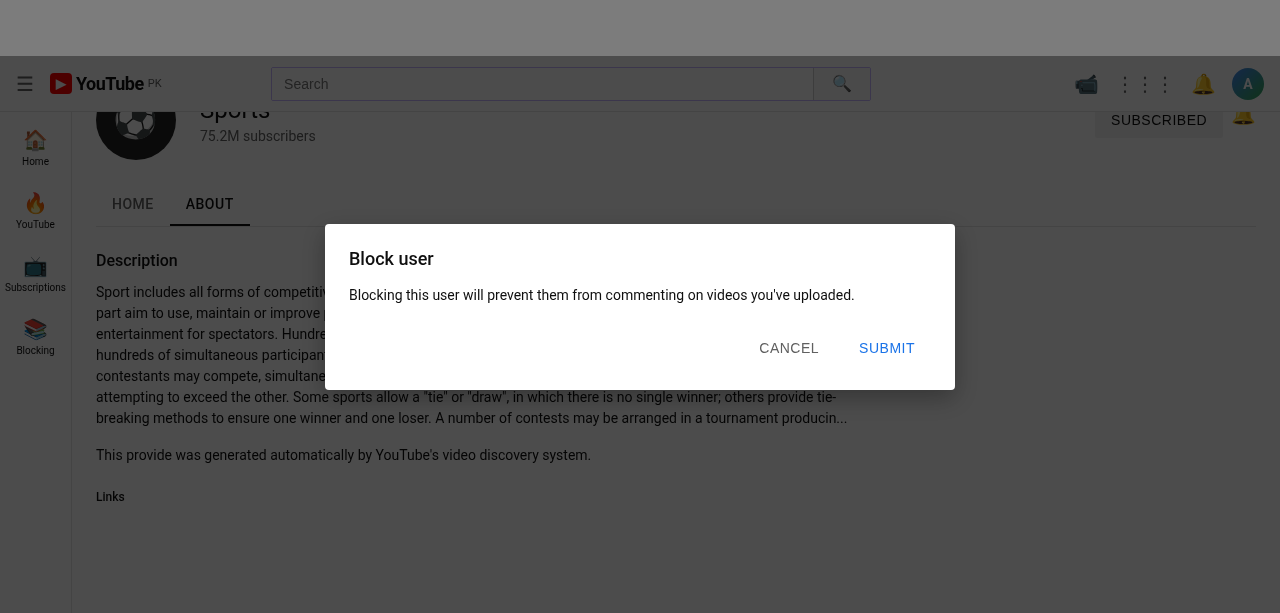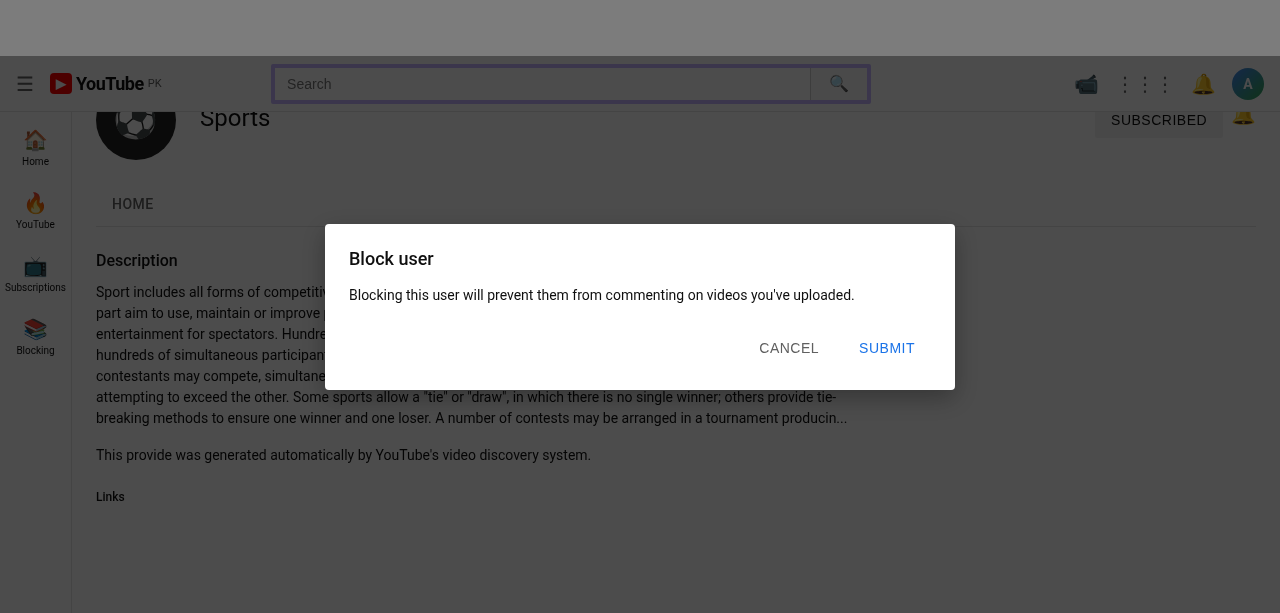--- a/index.html
+++ b/index.html
@@ -48,21 +48,21 @@
     .header-left { display: flex; align-items: center; gap: 16px; }
     .hamburger { font-size: 20px; cursor: pointer; color: #606060; }
     .logo { display: flex; align-items: center; gap: 4px; }
     .logo-icon { background: #ff0000; color: #fff; padding: 3px 6px; border-radius: 4px; font-size: 13px; font-weight: bold; }
     .logo-text { font-size: 18px; font-weight: bold; color: #0f0f0f; letter-spacing: -0.5px; }
     .logo-country { font-size: 11px; color: #606060; vertical-align: super; }
     .search-bar {
       flex: 1;
       max-width: 600px;
       display: flex;
-      border: 4px solid #c4b5fd;
+      border: 1px solid #c4b5fd;
       border-radius: 2px;
       overflow: hidden;
       margin: 0 auto;
     }
     .search-input {
       flex: 1;
       border: none;
       outline: none;
       padding: 8px 12px;
       font-size: 14px;
@@ -266,29 +266,31 @@
   </div>
 
   <div class="main">
 
     <div class="channel-header">
       <div class="channel-avatar">
         <span>⚽</span>
       </div>
       <div class="channel-info">
         <div class="channel-name">Sports</div>
+        <div class="channel-subs">75.2M subscribers</div>
       </div>
       <div class="channel-actions">
         <button class="subscribed-btn">SUBSCRIBED</button>
         <span class="bell-icon">🔔</span>
       </div>
     </div>
 
     <div class="tabs">
       <div class="tab">HOME</div>
+      <div class="tab active">ABOUT</div>
     </div>
 
     <div class="content-area">
       <div class="content-main">
         <div class="section-title">Description</div>
         <div class="description-text">Sport includes all forms of competitive physical activity or games which through casual or organised participation, at least in part aim to use, maintain or improve physical ability and skills while providing enjoyment to participants, and in some cases, entertainment for spectators. Hundreds of sports exist, from those between single individuals, through to those with hundreds of simultaneous participants, whether in teams or competing as individuals. In certain sports such as racing, many contestants may compete, simultaneously or consecutively, with one winner; in others, the contest is between two sides, each attempting to exceed the other. Some sports allow a "tie" or "draw", in which there is no single winner; others provide tie-breaking methods to ensure one winner and one loser. A number of contests may be arranged in a tournament producin...</div>
         <div class="description-text">This provide was generated automatically by YouTube's video discovery system.</div>
         <div class="links-title">Links</div>
       </div>
     </div>

